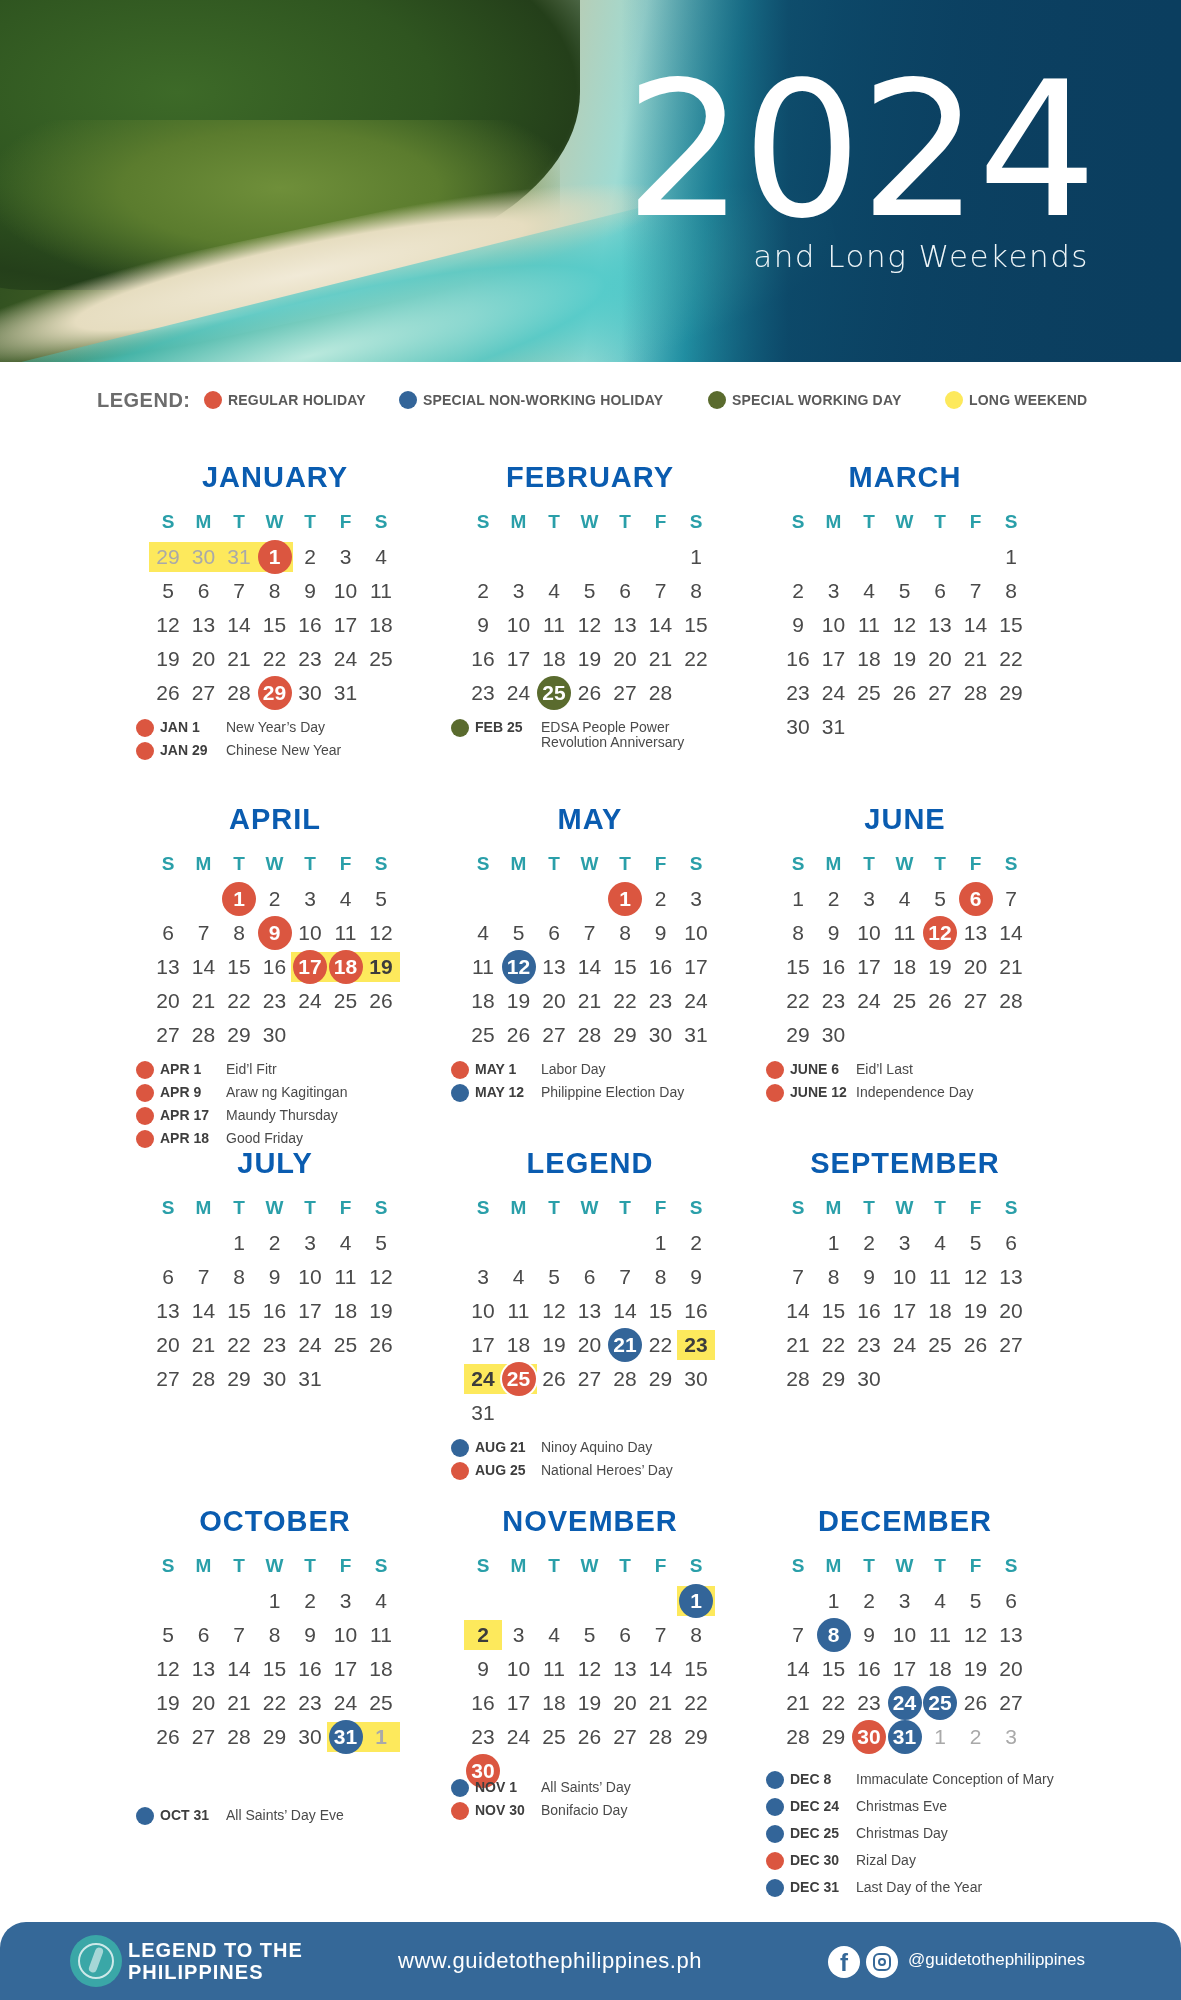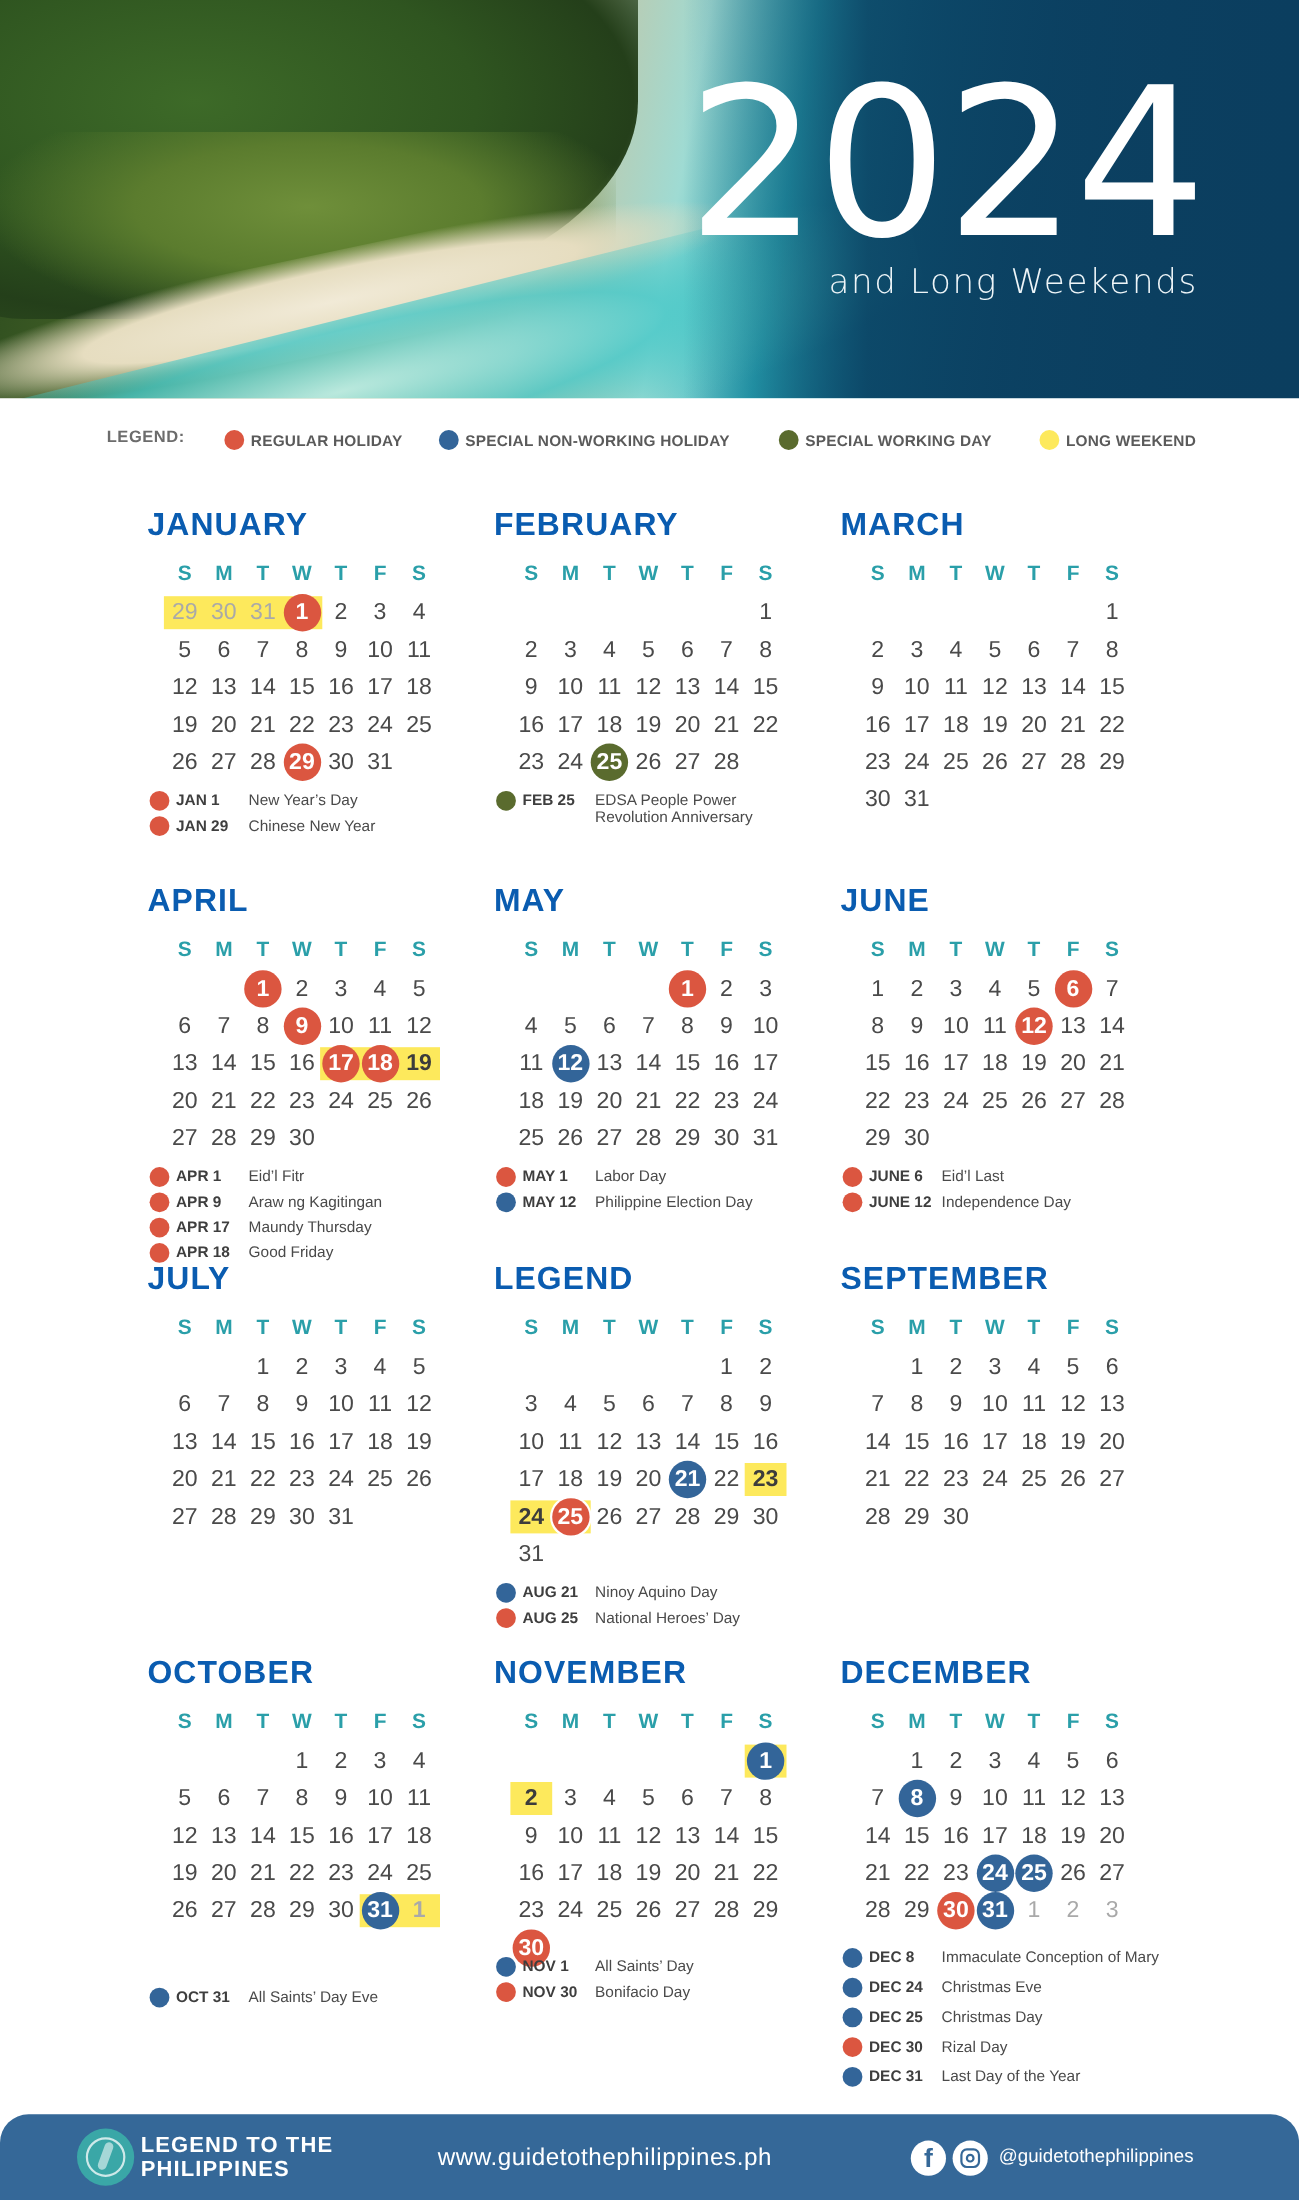--- a/index.html
+++ b/index.html
@@ -22,28 +22,28 @@
     transform: rotate(-14deg); }
   .hero .deep { position: absolute; right: 0; top: 0; width: 560px; height: 362px;
     background: linear-gradient(90deg, rgba(11,63,96,0) 0%, rgba(11,63,96,0.85) 30%, #0b3e5f 100%); }
   .hero-year { position: absolute; right: 86px; top: 56px; font-family: "DejaVu Sans", sans-serif; font-weight: 400;
     font-size: 188px; line-height: 1; color: #ffffff; letter-spacing: -2px; }
   .hero-sub { position: absolute; right: 92px; top: 236px; text-align: right; color: #eef5f8;
     font-family: "DejaVu Sans", sans-serif; font-size: 31px; line-height: 40px; letter-spacing: 1.5px; font-weight: 300; }
 
   
   .legend { position: absolute; top: 388px; left: 0; width: 1181px; height: 24px; }
-  .legend .lg-label { position: absolute; left: 97px; top: 1px; font-weight: 700; font-size: 15px; color: #6c6c6c; letter-spacing: 0.5px; }
+  .legend .lg-label { position: absolute; left: 97px; top: 1px; font-weight: 700; font-size: 20px; color: #6c6c6c; letter-spacing: 0.5px; }
   .legend .lg-item { position: absolute; top: 0; height: 24px; display: flex; align-items: center; }
   .legend .lg-dot { width: 18px; height: 18px; border-radius: 50%; margin-right: 6px; }
   .legend .lg-text { font-size: 14px; font-weight: 700; color: #5a5a5a; letter-spacing: 0.2px; }
 
   
   .month { position: absolute; width: 300px; }
-  .month-title { position: absolute; left: 0; width: 282px; text-align: left; top: 0;
+  .month-title { position: absolute; left: 0; width: 282px; text-align: center; top: 0;
     font-size: 29px; font-weight: 700; color: #0a5cb0; letter-spacing: 1px; line-height: 34px; }
   .dow { position: absolute; top: 50px; left: 0; height: 24px; }
   .dow span { position: absolute; width: 36px; text-align: center; font-size: 19px; font-weight: 700; color: #2a9fa9; line-height: 24px; }
   .grid { position: absolute; top: 80px; left: 0; }
   .cell { position: absolute; width: 36px; height: 34px; text-align: center; line-height: 34px; font-size: 21px; color: #4a4a4a; }
   .cell.other { color: #a9a9a9; }
   .cell .circ { position: absolute; left: 50%; top: 50%; width: 34px; height: 34px; margin: -17px 0 0 -17px; border-radius: 50%; }
   .cell .num { position: relative; z-index: 2; }
   .cell.hl .num { color: #ffffff; font-weight: 700; }
   .cell.lw .num { font-weight: 700; color: #3c3c3c; }

